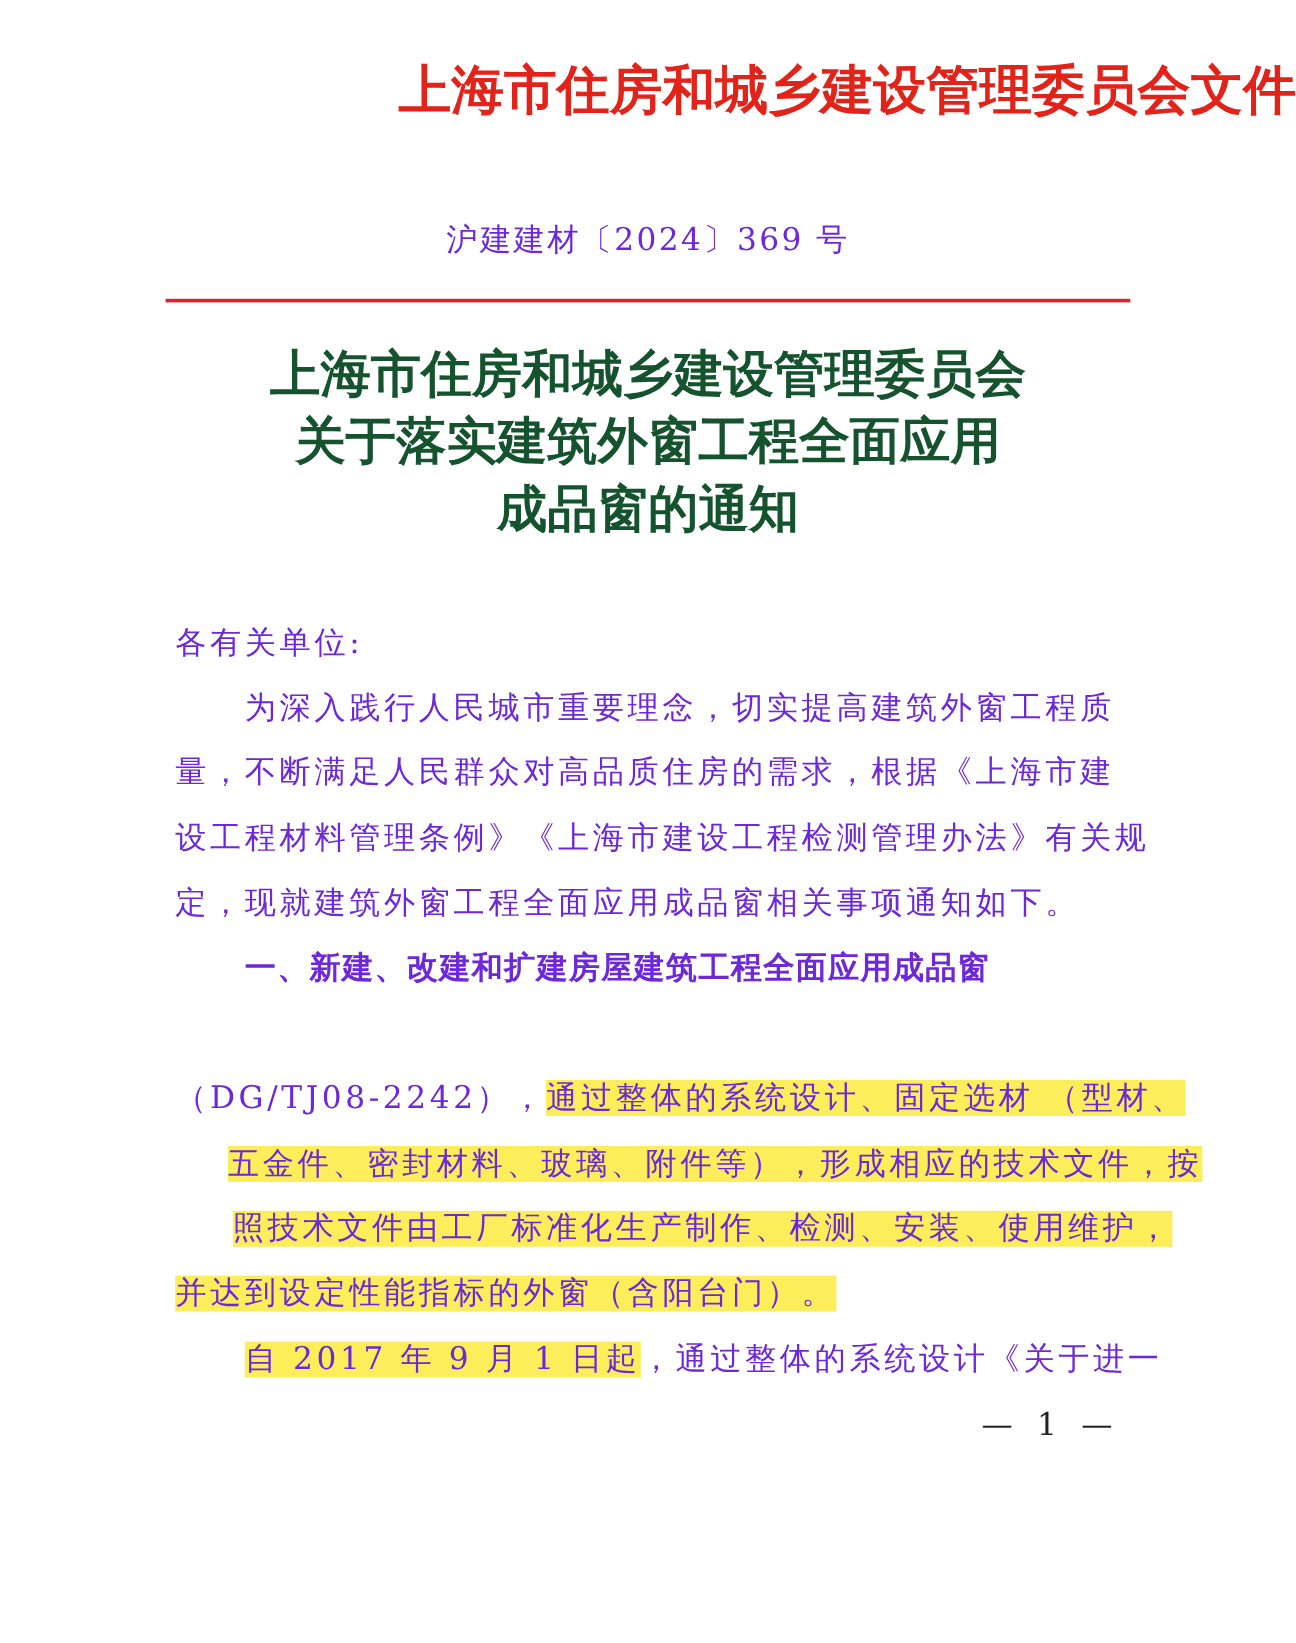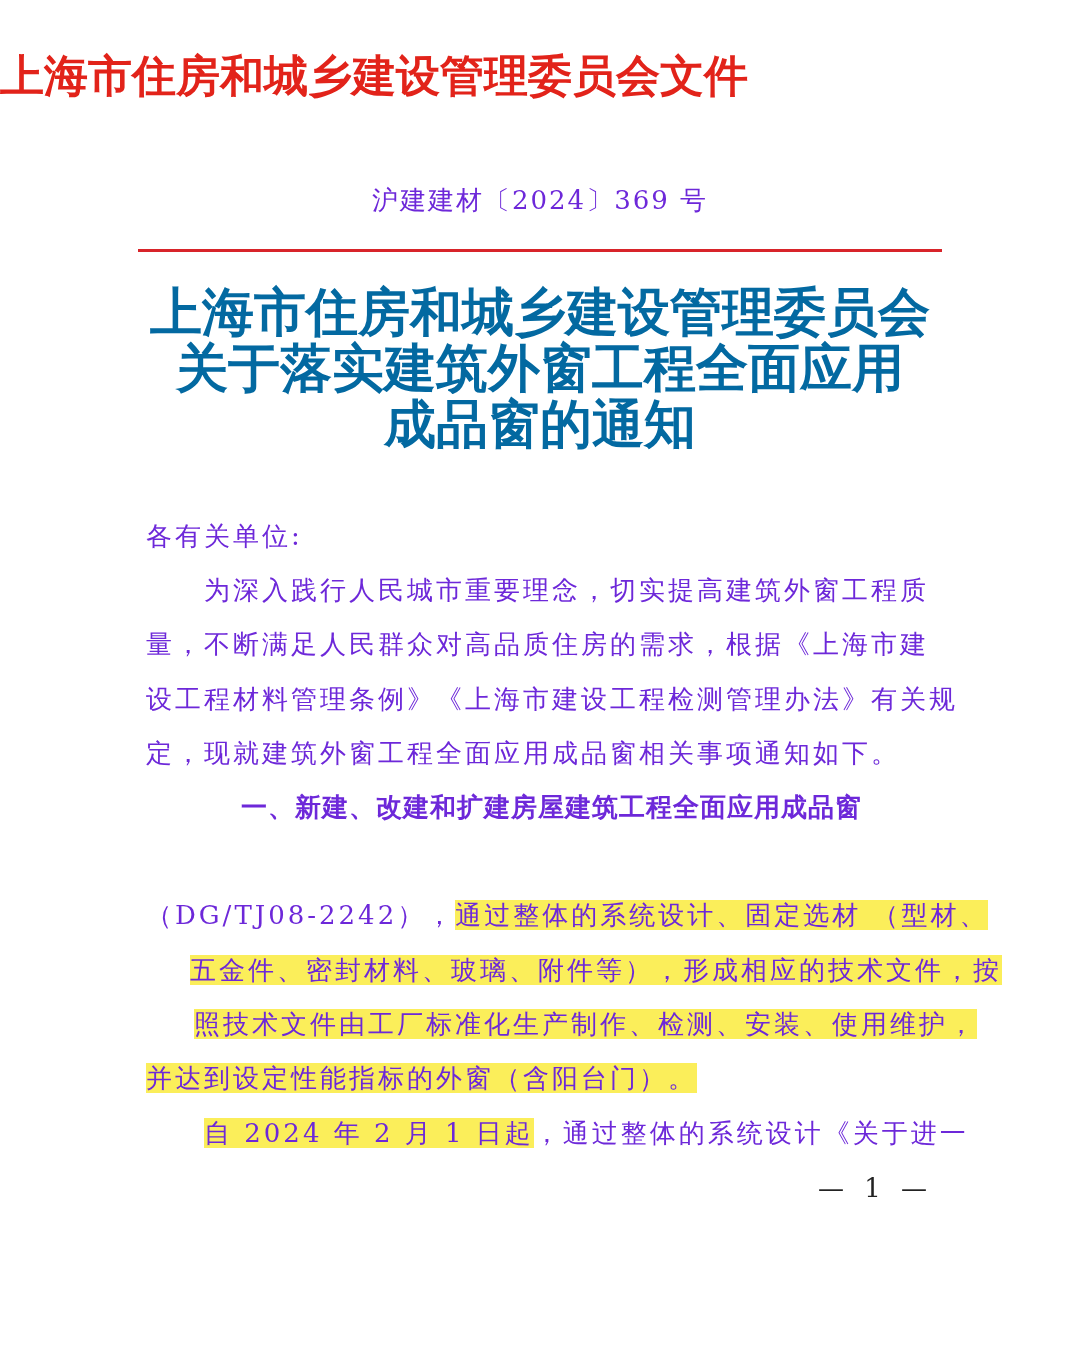--- a/index.html
+++ b/index.html
@@ -1,34 +1,34 @@
 <!DOCTYPE html>
 <html><head>
   <meta charset="utf-8">
   <style>
     html, body { margin: 0; padding: 0; background: #ffffff; }
     body { width: 1080px; height: 1369px; position: relative; overflow: hidden; }
     .page { position: absolute; left: 0; top: 0; width: 1080px; height: 1369px; background: #fff; }
     .header-title {
-      position: absolute; left: 0; right: 0; top: 48px; text-align: left;
+      position: absolute; left: 0; right: 0; top: 48px; text-align: right;
       color: #e2231a; font-family: "DejaVu Serif", serif; font-weight: bold;
       font-size: 44px; letter-spacing: 0px; line-height: 56px;
     }
     .doc-number {
       position: absolute; left: 0; right: 0; top: 180px; text-align: center;
       color: #6d28d9; font-family: "DejaVu Serif", serif; font-size: 26px; line-height: 40px;
       letter-spacing: 2px;
     }
     .red-rule {
       position: absolute; left: 138px; width: 804px; top: 249px; height: 3px; background: #d8242a;
     }
     .main-title {
       position: absolute; left: 0; right: 0; top: 284px; text-align: center;
-      color: #0369a1; font-family: "DejaVu Serif", serif; font-weight: bold;
-      font-size: 52px; line-height: 56px;
+      color: #14532d; font-family: "DejaVu Serif", serif; font-weight: bold;
+      font-size: 42px; line-height: 56px;
     }
     .body-text {
       position: absolute; left: 146px; width: 790px;
       color: #6d28d9; font-family: "DejaVu Serif", serif; font-size: 26px;
       letter-spacing: 3px;
     }
     .line { position: absolute; left: 0; white-space: nowrap; height: 40px; line-height: 40px; }
     .indent { left: 58px; }
     .heading { font-family: "DejaVu Sans", sans-serif; font-weight: bold; letter-spacing: 1px; }
     .hl { background: #fbee5a; }
@@ -52,34 +52,34 @@
   </div>
 
   <div class="body-text" style="top:0; height:1369px;">
     <div class="line" style="top:516px;">各有关单位:</div>
 
     <div class="line indent" style="top:570px;">为深入践行人民城市重要理念，切实提高建筑外窗工程质</div>
     <div class="line" style="top:624px;">量，不断满足人民群众对高品质住房的需求，根据《上海市建</div>
     <div class="line" style="top:733px;">定，现就建筑外窗工程全面应用成品窗相关事项通知如下。</div>
     <div class="line" style="top:679px;">设工程材料管理条例》《上海市建设工程检测管理办法》有关规</div>
 
-    <div class="line indent heading" style="top:787px;margin-left:37px;">一、新建、改建和扩建房屋建筑工程全面应用成品窗</div>
+    <div class="line indent heading" style="top:787px;">一、新建、改建和扩建房屋建筑工程全面应用成品窗</div>
 
     <div class="line" style="top:895px;">
       <span>（DG/TJ08-2242），</span><span class="hl">通过整体的系统设计、固定选材 （型材、</span>
     </div>
     <div class="line" style="top:950px;margin-left:44px;">
       <span class="hl">五金件、密封材料、玻璃、附件等），形成相应的技术文件，按</span>
     </div>
     <div class="line" style="top:1004px;margin-left:48px;">
       <span class="hl">照技术文件由工厂标准化生产制作、检测、安装、使用维护，</span>
     </div>
     <div class="line" style="top:1058px;">
       <span class="hl">并达到设定性能指标的外窗（含阳台门）。</span>
     </div>
 
     <div class="line indent" style="top:1113px;">
-      <span class="hl">自 2024 年 2 月 1 日起</span><span>，通过整体的系统设计《关于进一</span>
+      <span class="hl">自 2017 年 9 月 1 日起</span><span>，通过整体的系统设计《关于进一</span>
     </div>
   </div>
 
   <div class="page-number">— 1 —</div>
 </div>
 
 </body></html>

